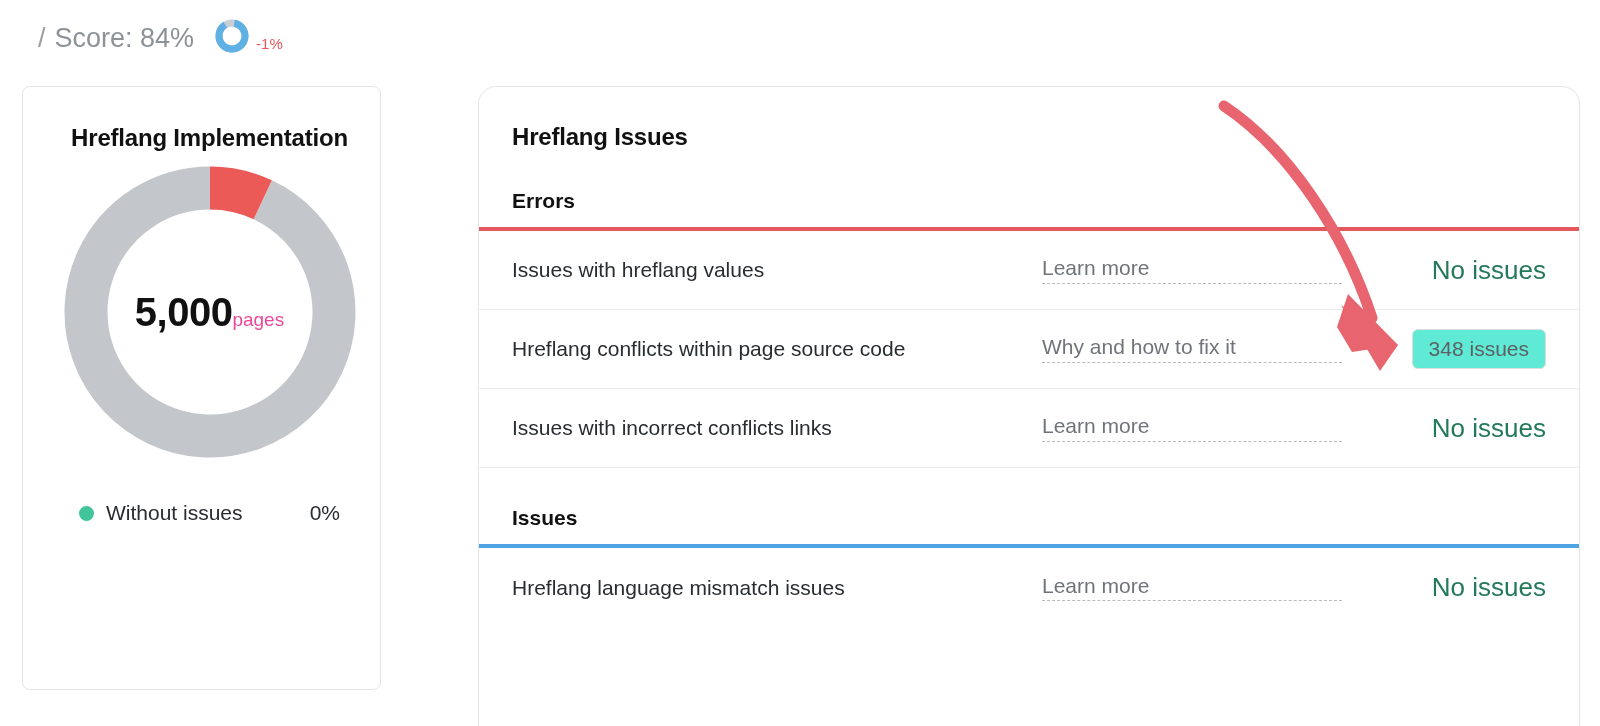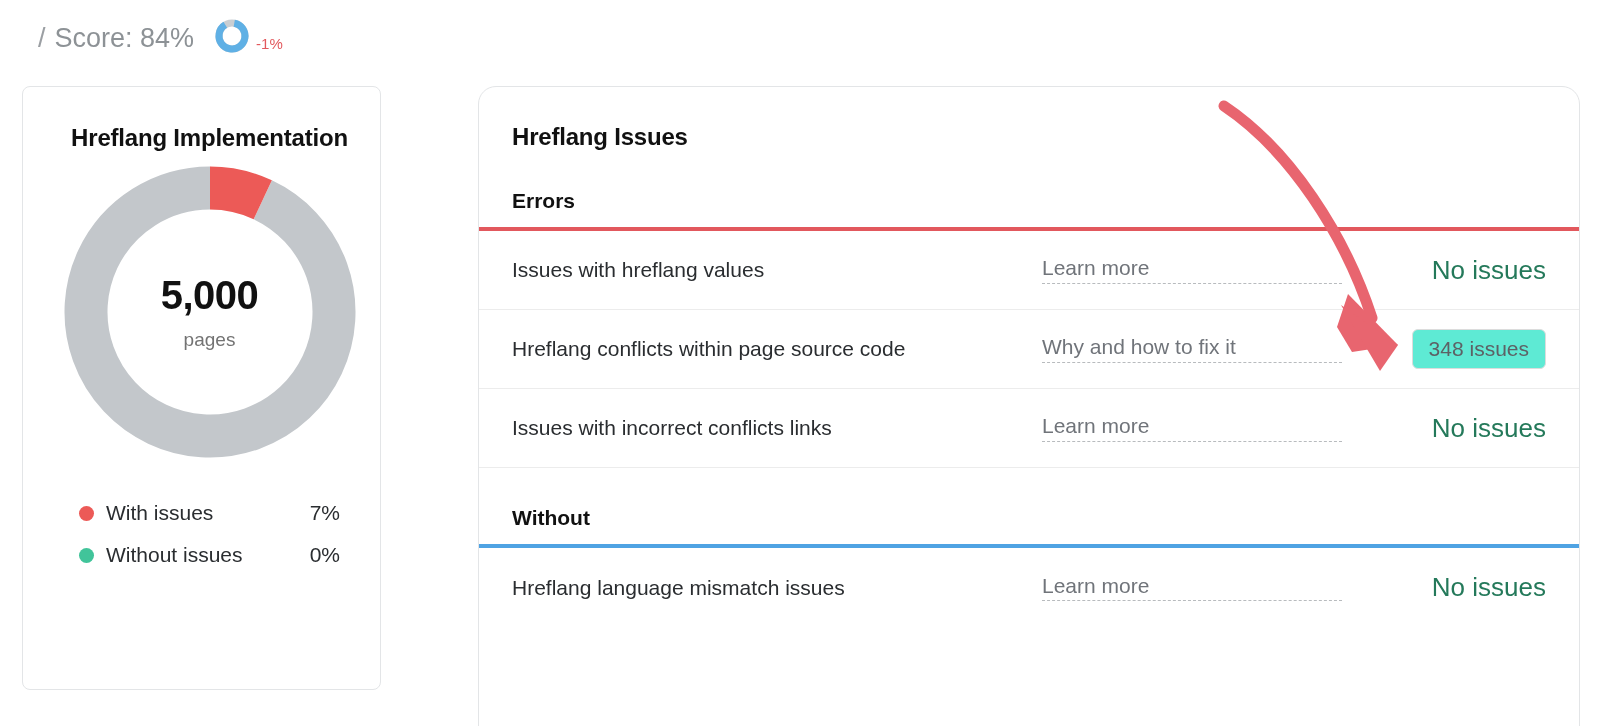--- a/index.html
+++ b/index.html
@@ -96,35 +96,34 @@
     justify-content: center;
     position: relative;
   }
   .donut-center {
     position: absolute;
     top: 0;
     left: 0;
     width: 100%;
     height: 292px;
     display: flex;
-    flex-direction: column;
     align-items: center;
     justify-content: center;
     pointer-events: none;
   }
   .donut-value {
     font-size: 40px;
     font-weight: bold;
     color: #111111;
     letter-spacing: -0.5px;
     line-height: 1;
   }
   .donut-unit {
     font-size: 19px;
-    color: #737373;
+    color: #ec4899;
     margin-top: 15px;
     line-height: 1;
   }
 
   .legend {
     margin: 34px 40px 0 40px;
   }
   .legend-row {
     display: flex;
     align-items: center;
@@ -255,25 +254,20 @@
       <circle cx="150" cy="146" r="124" fill="none" stroke="#ec5a57" stroke-width="43" stroke-dasharray="54.5 724.4" transform="rotate(-90 150 146)"></circle>
     </svg>
     <div class="donut-center">
       <div class="donut-value">5,000</div>
       <div class="donut-unit">pages</div>
     </div>
   </div>
 
   <div class="legend">
     <div class="legend-row">
-      <span class="legend-dot" style="background:#ec5a57"></span>
-      <span class="legend-label">With issues</span>
-      <span class="legend-value">7%</span>
-    </div>
-    <div class="legend-row">
       <span class="legend-dot" style="background:#41c49a"></span>
       <span class="legend-label">Without issues</span>
       <span class="legend-value">0%</span>
     </div>
   </div>
 </div>
 
 <div class="card card-right">
   <div class="right-title">Hreflang Issues</div>
 
@@ -303,21 +297,21 @@
   <div class="issue-row">
     <span class="issue-name">Issues with incorrect conflicts links</span>
     <span class="issue-link-cell">
       <span class="issue-link">Learn more</span>
     </span>
     <span class="issue-status-cell">
       <span class="status-ok">No issues</span>
     </span>
   </div>
 
-  <div class="section-head">Without</div>
+  <div class="section-head">Issues</div>
   <div class="section-bar" style="background:#4fa3e3"></div>
 
   <div class="issue-row last">
     <span class="issue-name">Hreflang language mismatch issues</span>
     <span class="issue-link-cell">
       <span class="issue-link">Learn more</span>
     </span>
     <span class="issue-status-cell">
       <span class="status-ok">No issues</span>
     </span>

